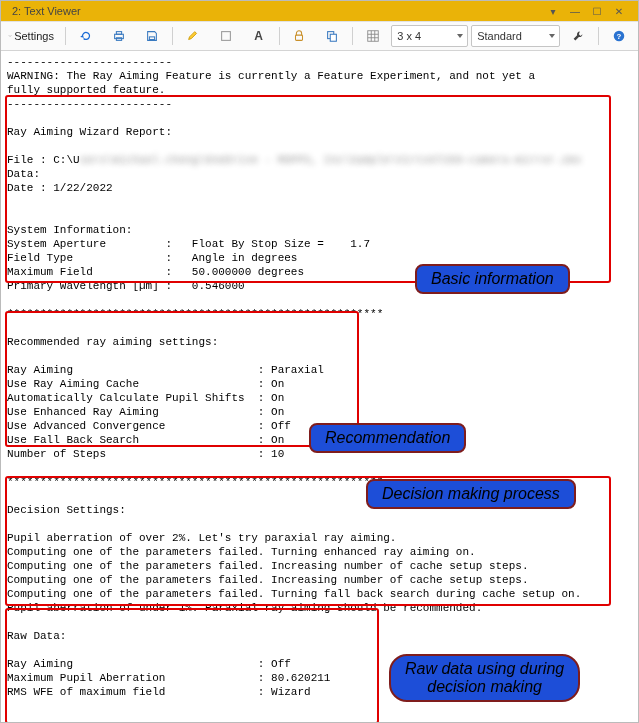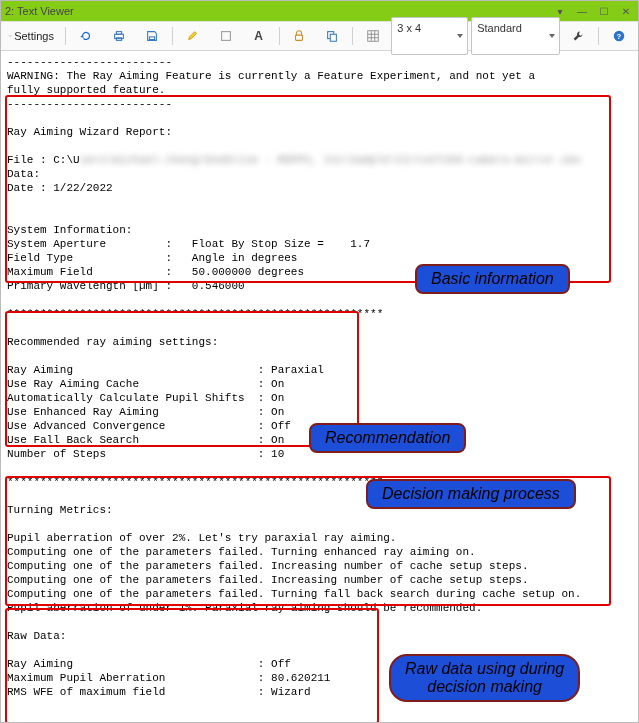--- a/index.html
+++ b/index.html
@@ -12,26 +12,26 @@
   .window {
     width: 639px; height: 723px;
     border: 1px solid #bbb;
     box-sizing: border-box;
     display: flex; flex-direction: column;
     background: #fff;
   }
   
   .titlebar {
     height: 20px;
-    background: #84cc16;
+    background: #eab308;
     border-bottom: 1px solid #e2e2e2;
     display: flex; align-items: center;
     font-size: 11px;
     color: #444;
-    padding: 0 4px;
+    padding: 0 11px;
     flex: 0 0 auto;
   }
   .titlebar .title { flex: 0 0 auto; }
   .titlebar .spacer { flex: 1 1 auto; }
   .titlebar .win-controls { display: flex; gap: 6px; }
   .titlebar .wc {
     width: 16px; height: 14px;
     display: flex; align-items: center; justify-content: center;
     color: #555; font-size: 10px; cursor: default;
   }
@@ -61,21 +61,21 @@
   .settings-btn {
     padding: 0 5px 0 2px;
     display: flex; align-items: center; gap: 2px;
     font-size: 11px; color: #222;
   }
   .dropdown {
     height: 20px; min-width: 56px;
     border: 1px solid #c5c5c5;
     background: #fff;
     display: flex; align-items: center;
-    padding: 0 14px 16px 5px;
+    padding: 0 14px 0 5px;
     font-size: 11px; color: #333;
     position: relative;
     border-radius: 2px;
   }
   .dropdown::after {
     content: "";
     position: absolute; right: 4px; top: 50%;
     width: 0; height: 0;
     border-left: 3px solid transparent;
     border-right: 3px solid transparent;
@@ -251,21 +251,21 @@
 <span>Ray Aiming                            : Paraxial
 </span><span>Use Ray Aiming Cache                  : On
 </span><span>Automatically Calculate Pupil Shifts  : On
 </span><span>Use Enhanced Ray Aiming               : On
 </span><span>Use Advanced Convergence              : Off
 </span><span>Use Fall Back Search                  : On
 </span><span>Number of Steps                       : 10
 </span>
 <span>*********************************************************
 </span>
-<span>Turning Metrics:
+<span>Decision Settings:
 </span>
 <span>Pupil aberration of over 2%. Let's try paraxial ray aiming.
 </span><span>Computing one of the parameters failed. Turning enhanced ray aiming on.
 </span><span>Computing one of the parameters failed. Increasing number of cache setup steps.
 </span><span>Computing one of the parameters failed. Increasing number of cache setup steps.
 </span><span>Computing one of the parameters failed. Turning fall back search during cache setup on.
 </span><span>Pupil aberration of under 1%. Paraxial ray aiming should be recommended.
 </span>
 <span>Raw Data:
 </span>

